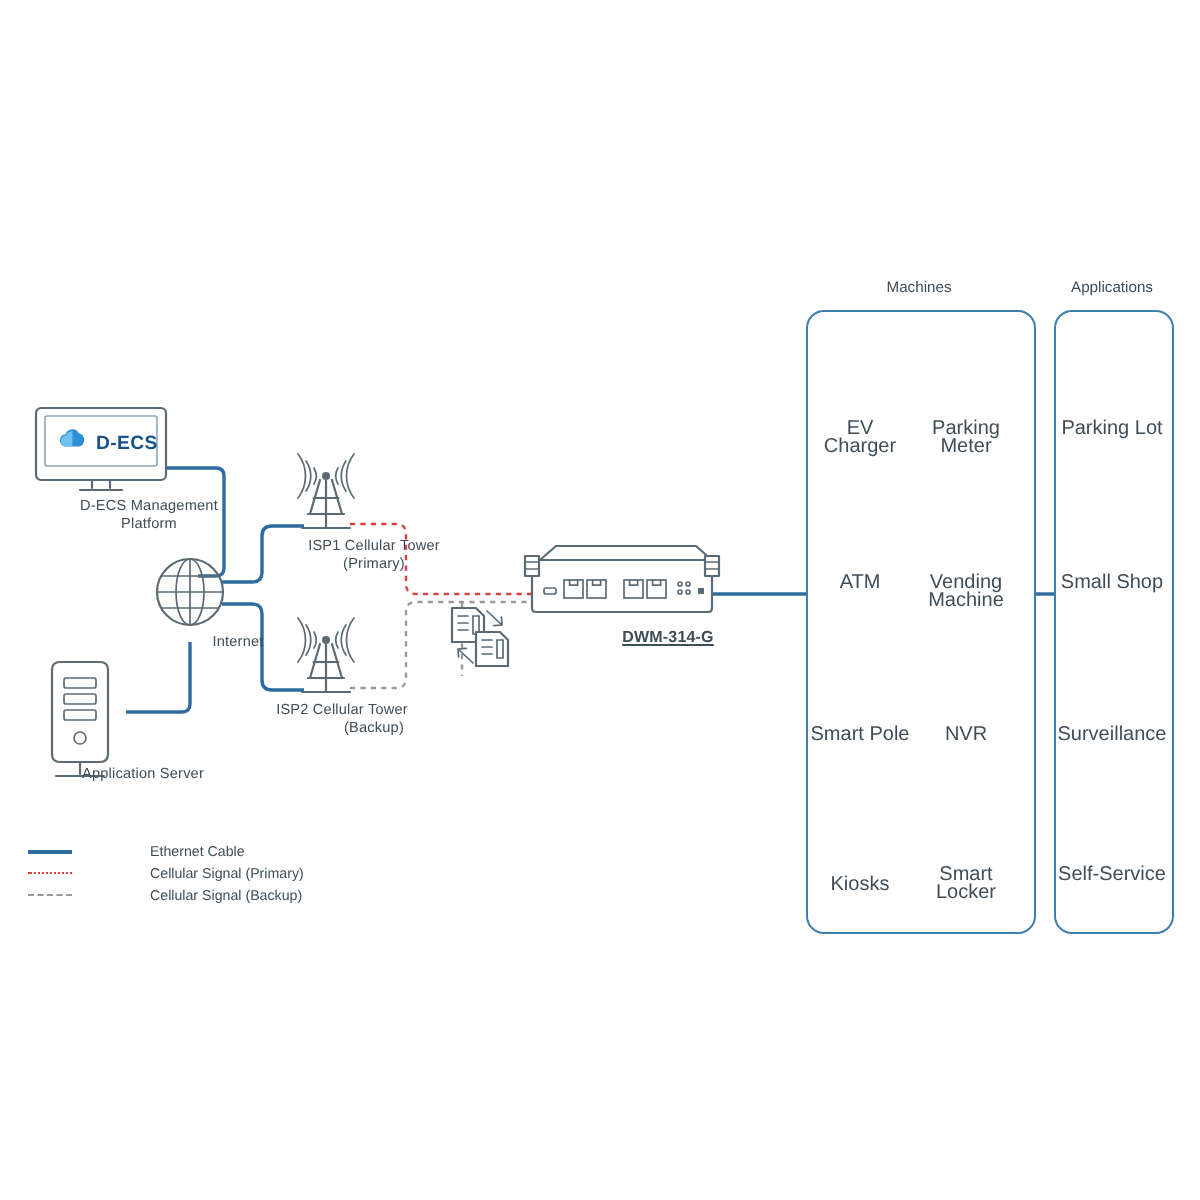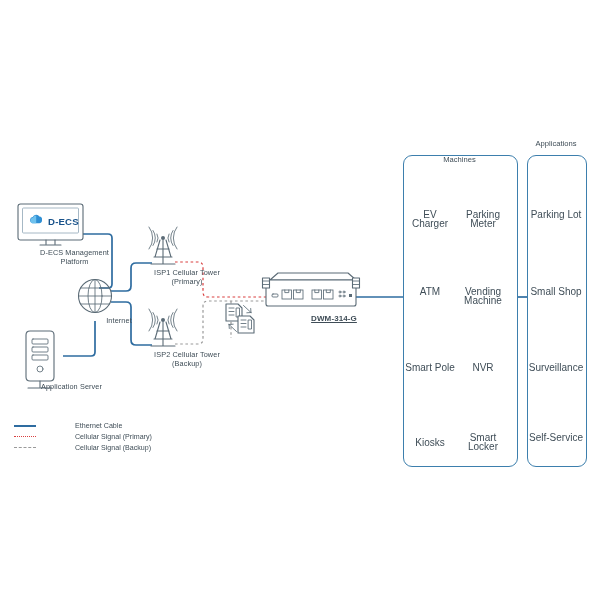--- a/index.html
+++ b/index.html
@@ -291,34 +291,34 @@
     <path class="sf" d="M18,6 h10 q2,0 2,2 v6 q0,2 -2,2 h-12 v-6 Z"></path>
     <path class="thin" d="M19.5,8.5 h8.5 v5 h-9"></path>
     <path class="sf" d="M17,16 H29 V36 H17 Z"></path>
     <path class="thin" d="M17,36 h12"></path>
   </g>
 </svg>
 
 <div class="panel" style="left:403px;top:155px;width:113px;height:310px;"></div>
 <div class="panel" style="left:527px;top:155px;width:58px;height:310px;"></div>
 
-<div class="hdr" style="left:403px;top:139px;width:113px;margin-top:16px;">Machines</div>
+<div class="hdr" style="left:403px;top:139px;width:113px;">Machines</div>
 <div class="hdr" style="left:521px;top:139px;width:70px;">Applications</div>
 
 <div class="lbl" style="left:0px;top:248px;width:101px;">D-ECS Management</div>
 <div class="lbl" style="left:0px;top:257px;width:101px;">Platform</div>
 
 <div class="lbl" style="left:60px;top:316px;width:70px;">Internet</div>
 
 <div class="lbl" style="left:0px;top:382px;width:95px;">Application Server</div>
 
 <div class="lbl" style="left:108px;top:268px;width:110px;">ISP1 Cellular Tower</div>
 <div class="lbl" style="left:108px;top:277px;width:110px;">(Primary)</div>
 
-<div class="lbl" style="left:108px;top:350px;width:110px;">ISP2 Cellular Tower</div>
+<div class="lbl" style="left:92px;top:350px;width:110px;">ISP2 Cellular Tower</div>
 <div class="lbl" style="left:108px;top:359px;width:110px;">(Backup)</div>
 
 <div class="lbl b" style="left:260px;top:314px;width:100px;font-size:8px;">DWM-314-G</div>
 
 <div class="cell" style="left:404px;top:210px;width:52px;">
   <div class="cap">EV Charger</div>
 </div>
 <div class="cell" style="left:452px;top:210px;width:62px;">
   <div class="cap">Parking Meter</div>
 </div>

